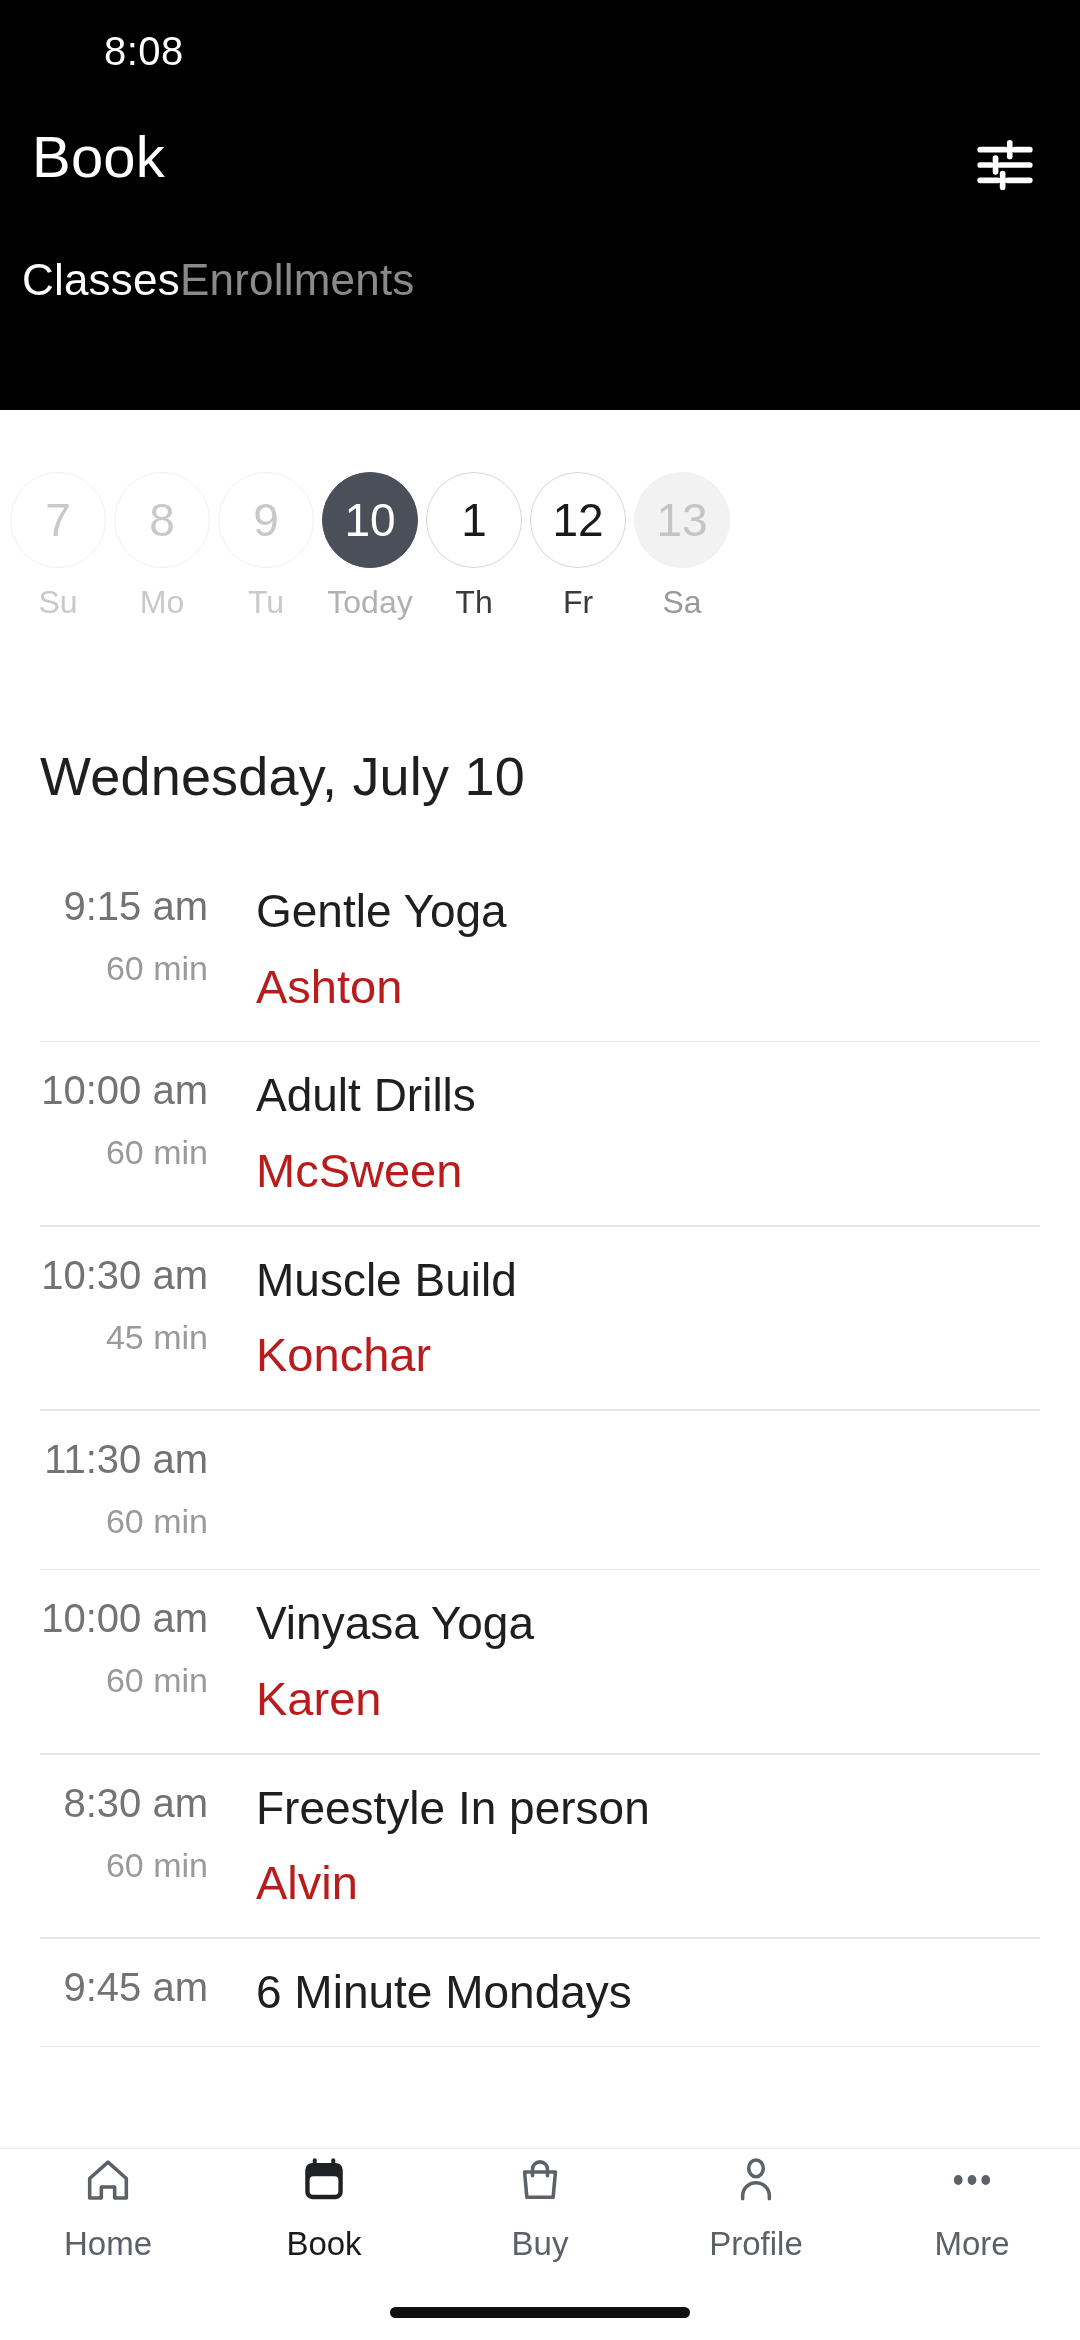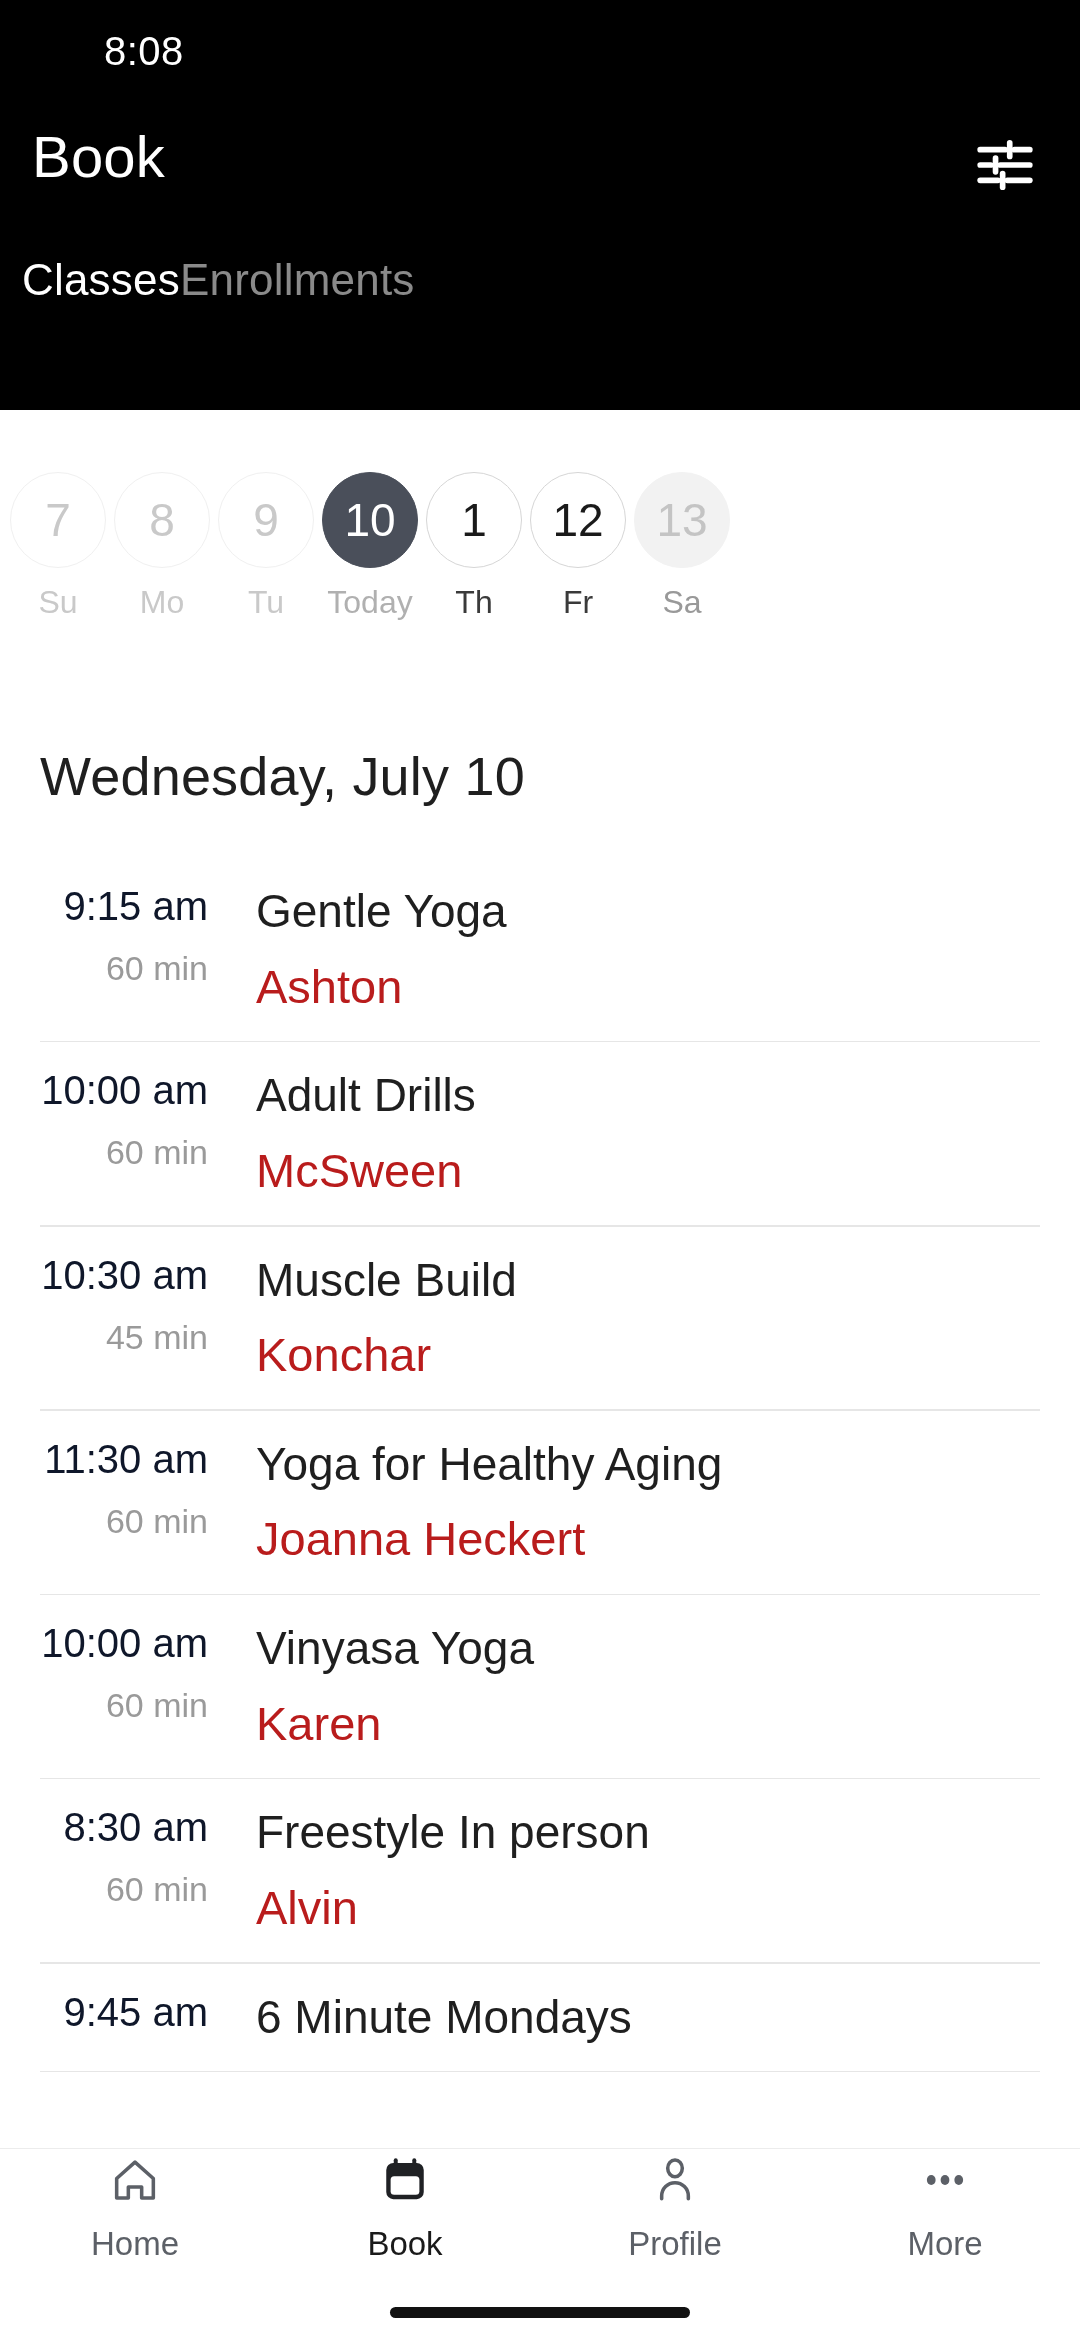--- a/index.html
+++ b/index.html
@@ -108,21 +108,21 @@
   .class-row .divider {
     position:absolute; left:40px; right:40px; bottom:0; height:1.5px;
     background:#e6e6e6;
   }
   .row-inner { display:flex; }
   .time-col {
     width:180px; flex:0 0 180px; text-align:right; padding-right:0;
     margin-left:28px;
   }
   .time-start {
-    font-size:40px; color:#0f172a; line-height:1.1;
+    font-size:40px; color:#737373; line-height:1.1;
   }
   .time-dur {
     font-size:34px; color:#9a9a9a; margin-top:22px; line-height:1.1;
   }
   .info-col { margin-left:48px; padding-top:2px; }
   .class-name {
     font-size:46px; color:#1f1f1f; line-height:1.1; font-weight:400;
   }
   .class-teacher {
     font-size:47px; color:#b91c1c; margin-top:24px; line-height:1.1;
@@ -257,24 +257,20 @@
           </div>
         </div>
         <div class="divider"></div>
       </div>
       <div class="class-row">
         <div class="row-inner">
           <div class="time-col">
             <div class="time-start">11:30 am</div>
             <div class="time-dur">60 min</div>
           </div>
-          <div class="info-col">
-            <div class="class-name">Yoga for Healthy Aging</div>
-            <div class="class-teacher">Joanna Heckert</div>
-          </div>
         </div>
         <div class="divider"></div>
       </div>
       <div class="class-row">
         <div class="row-inner">
           <div class="time-col">
             <div class="time-start">10:00 am</div>
             <div class="time-dur">60 min</div>
           </div>
           <div class="info-col">
@@ -326,20 +322,29 @@
             <rect x="5.1" y="10.2" width="13.8" height="8.9" rx="1.7" fill="#ffffff"></rect>
             <rect x="6.6" y="1.6" width="1.9" height="3.4" rx="0.95" fill="#1f2124"></rect>
             <rect x="15.5" y="1.6" width="1.9" height="3.4" rx="0.95" fill="#1f2124"></rect>
           </svg>
         </div>
         <div class="navlabel">Book</div>
       </div>
       <div class="navitem">
         <div class="navicon">
           <svg width="50" height="50" viewBox="0 0 24 24" fill="none">
+            <path d="M4.6 8.2h14.8l-1.1 12.1H5.7z" stroke="#5c6067" stroke-width="1.7" stroke-linejoin="round"></path>
+            <path d="M8.4 10V6.9a3.6 3.6 0 0 1 7.2 0V10" stroke="#5c6067" stroke-width="1.7" stroke-linecap="round"></path>
+          </svg>
+        </div>
+        <div class="navlabel">Buy</div>
+      </div>
+      <div class="navitem">
+        <div class="navicon">
+          <svg width="50" height="50" viewBox="0 0 24 24" fill="none">
             <ellipse cx="12" cy="6.4" rx="3.5" ry="4" stroke="#5c6067" stroke-width="1.7"></ellipse>
             <path d="M5.6 21v-1.3a6.4 6.4 0 0 1 12.8 0V21" stroke="#5c6067" stroke-width="1.7" stroke-linecap="round"></path>
           </svg>
         </div>
         <div class="navlabel">Profile</div>
       </div>
       <div class="navitem">
         <div class="navicon">
           <svg width="50" height="50" viewBox="0 0 24 24" fill="none">
             <ellipse cx="5.4" cy="12" rx="2.1" ry="2.4" fill="#5c6067"></ellipse>

